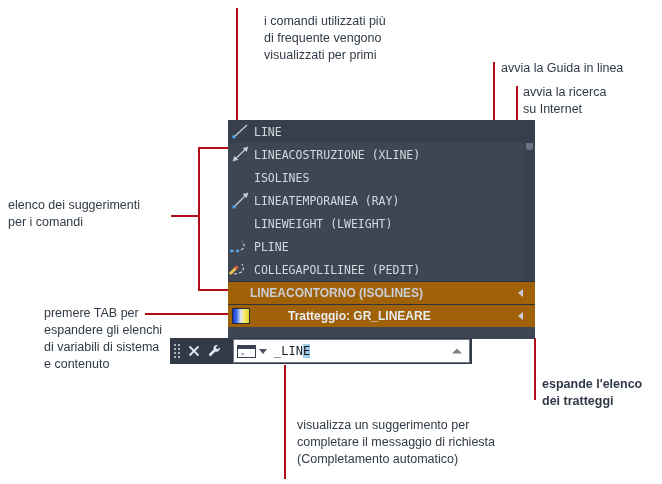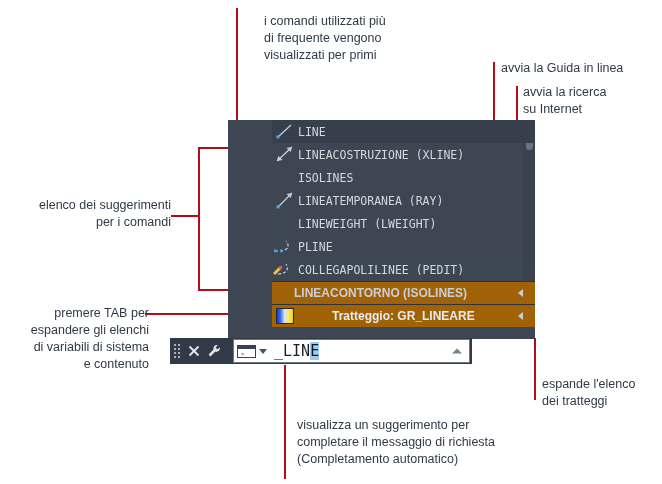--- a/index.html
+++ b/index.html
@@ -13,35 +13,34 @@
 
   
   .callout{
     position:absolute;
     font-family:"Liberation Sans", sans-serif;
     font-size:12.5px;
     line-height:17px;
     color:#303a46;
     white-space:pre-line;
   }
-  .callout.right{text-align:right;}
+  .callout.right{}
 
   
   .rline{position:absolute;background:#b00d18;}
   .rv{width:2px;}
   .rh{height:2px;}
 
   
   #acPanel{
     position:absolute;
     left:228px;top:120px;
     width:307px;height:219px;
     background:#3e4654;
     box-sizing:border-box;
-    padding-left:44px;
   }
   .acrow{
     position:relative;
     height:23px;
     display:flex;
     align-items:center;
     box-sizing:border-box;
   }
   .acrow.first{background:#373f4c;}
   .acicon{
@@ -152,21 +151,21 @@
     line-height:6px;
   }
   .cbcaret{
     width:0;height:0;margin-left:3px;
     border-left:4px solid transparent;
     border-right:4px solid transparent;
     border-top:5px solid #4a5361;
   }
   .cmdtext{
     font-family:"DejaVu Sans Mono","Liberation Mono",monospace;
-    font-size:15px;color:#1b1f26;margin-left:7px;white-space:pre;
+    font-size:12px;color:#1b1f26;margin-left:7px;white-space:pre;
   }
   .cmdtext .sel{background:#9ecdf0;color:#11161c;}
   .upchev{
     position:absolute;right:7px;top:50%;transform:translateY(-50%);
     width:0;height:0;
     border-left:5px solid transparent;
     border-right:5px solid transparent;
     border-bottom:5px solid #7b828c;
   }
 </style>
@@ -195,26 +194,26 @@
 visualizzati per primi</div>
 
 <div class="callout" style="left:501px;top:60px;width:160px;">avvia la Guida in linea</div>
 
 <div class="callout" style="left:523px;top:84px;width:140px;">avvia la ricerca
 su Internet</div>
 
 <div class="callout right" style="left:8px;top:197px;width:163px;">elenco dei suggerimenti
 per i comandi</div>
 
-<div class="callout right" style="left:8px;top:305px;width:141px;">premere TAB per
+<div class="callout right" style="left:0px;top:305px;width:141px;padding-left:44px;">premere TAB per
 espandere gli elenchi
 di variabili di sistema
 e contenuto</div>
 
-<div class="callout" style="left:542px;top:376px;width:120px;">espande l'elenco
+<div class="callout" style="left:542px;top:376px;width:120px;font-weight:bold;">espande l'elenco
 dei tratteggi</div>
 
 <div class="callout" style="left:297px;top:417px;width:250px;">visualizza un suggerimento per
 completare il messaggio di richiesta
 (Completamento automatico)</div>
 
 <div id="acPanel">
 
   <div class="acscroll">
     <div class="acthumb"></div>

